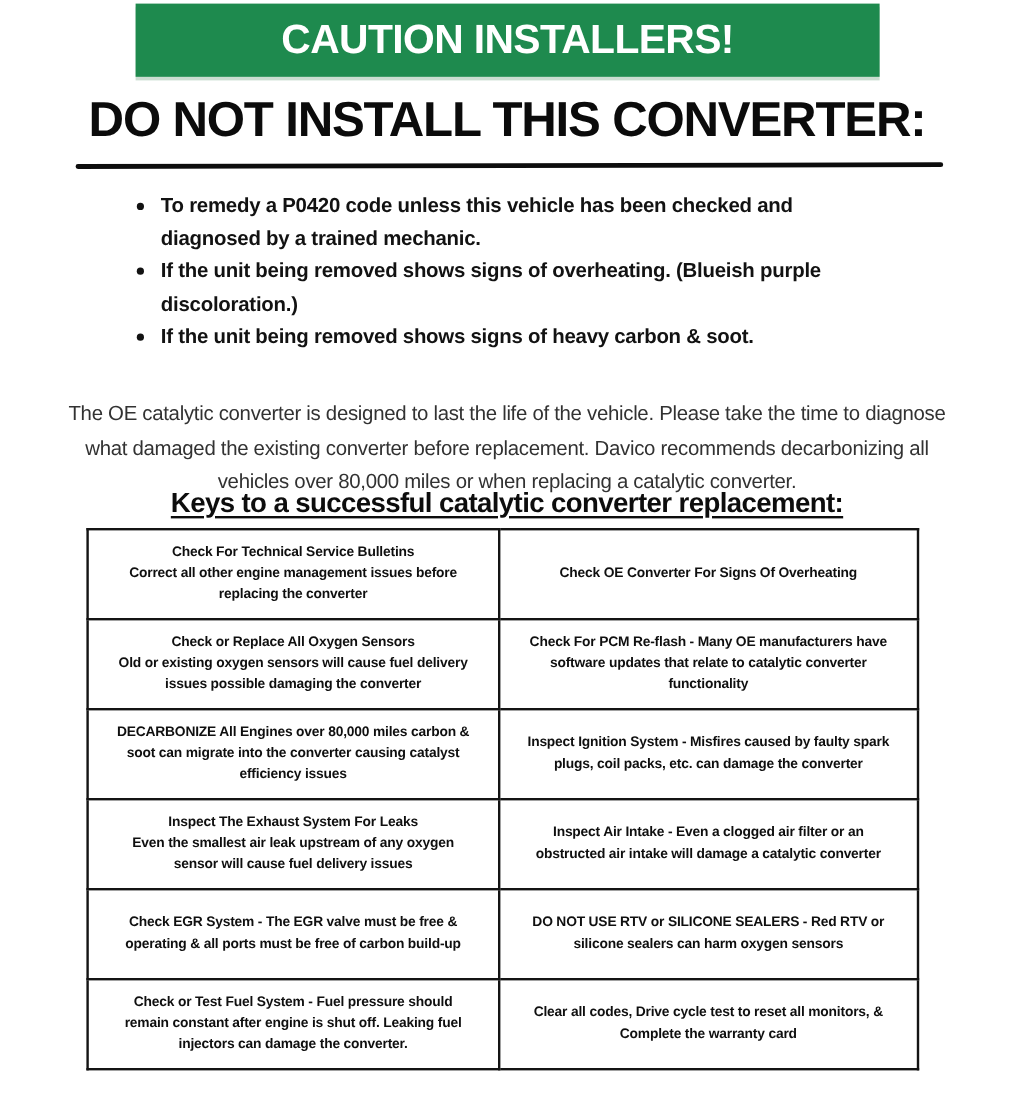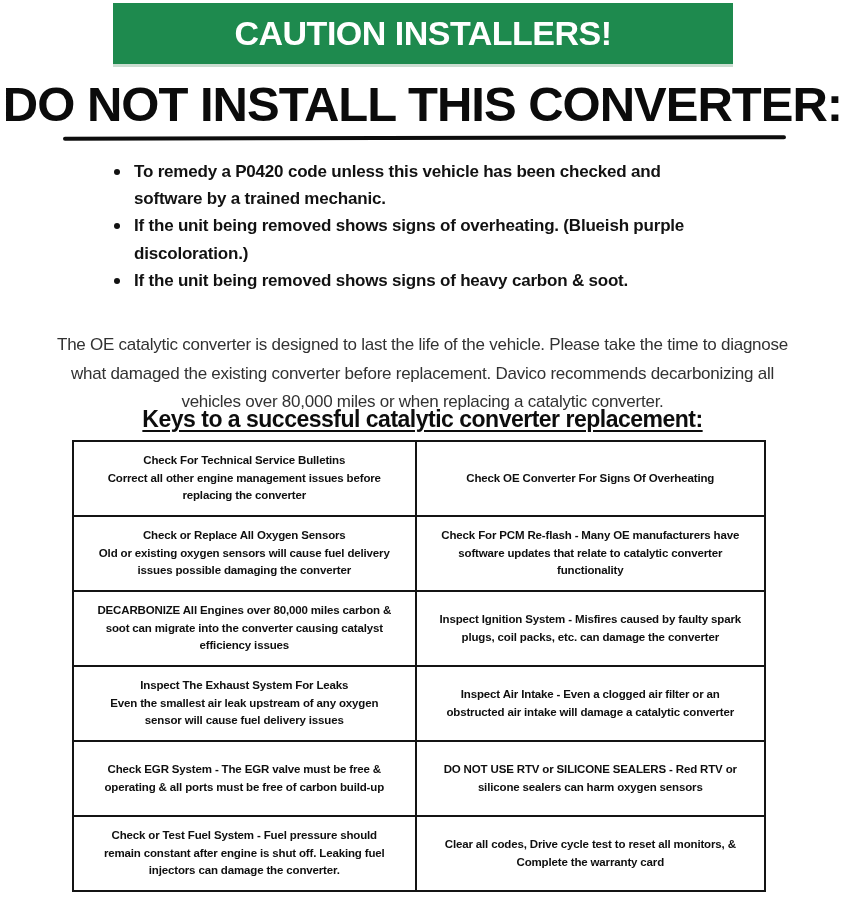--- a/index.html
+++ b/index.html
@@ -40,21 +40,21 @@
   .warn-icon { width: 48px; height: 46px; display: block; }
   .warn-icon .tri  { fill: var(--triangle_yellow, #FFC216); stroke: #101010; stroke-width: 5; stroke-linejoin: round; }
   .warn-icon .mark { fill: var(--triangle_exclaim, #C8201B); }
 
   
   .headline {
     position: absolute;
     top: 76px; left: 0;
     width: 100%;
     text-align: center;
-    font-size: 49px;
+    font-size: 41px;
     font-weight: 700;
     letter-spacing: -1px;
     color: #0b0b0b;
     white-space: nowrap;
   }
 
   
   .rule {
     position: absolute;
     top: 136px; left: 63px;
@@ -165,21 +165,21 @@
       <circle class="mark" cx="32" cy="46.5" r="4.2"></circle>
     </svg>
   </div>
 
   <div class="headline">DO NOT INSTALL THIS CONVERTER:</div>
 
   <div class="rule"></div>
 
   <ul class="warnings">
     <li>To remedy a P0420 code unless this vehicle has been checked and
-software by a trained mechanic.</li>
+diagnosed by a trained mechanic.</li>
     <li>If the unit being removed shows signs of overheating. (Blueish purple
 discoloration.)</li>
     <li>If the unit being removed shows signs of heavy carbon &amp; soot.</li>
   </ul>
 
   <div class="paragraph">The OE catalytic converter is designed to last the life of the vehicle. Please take the time to diagnose
 what damaged the existing converter before replacement. Davico recommends decarbonizing all
 vehicles over 80,000 miles or when replacing a catalytic converter.</div>
 
   <div class="keys-heading">

